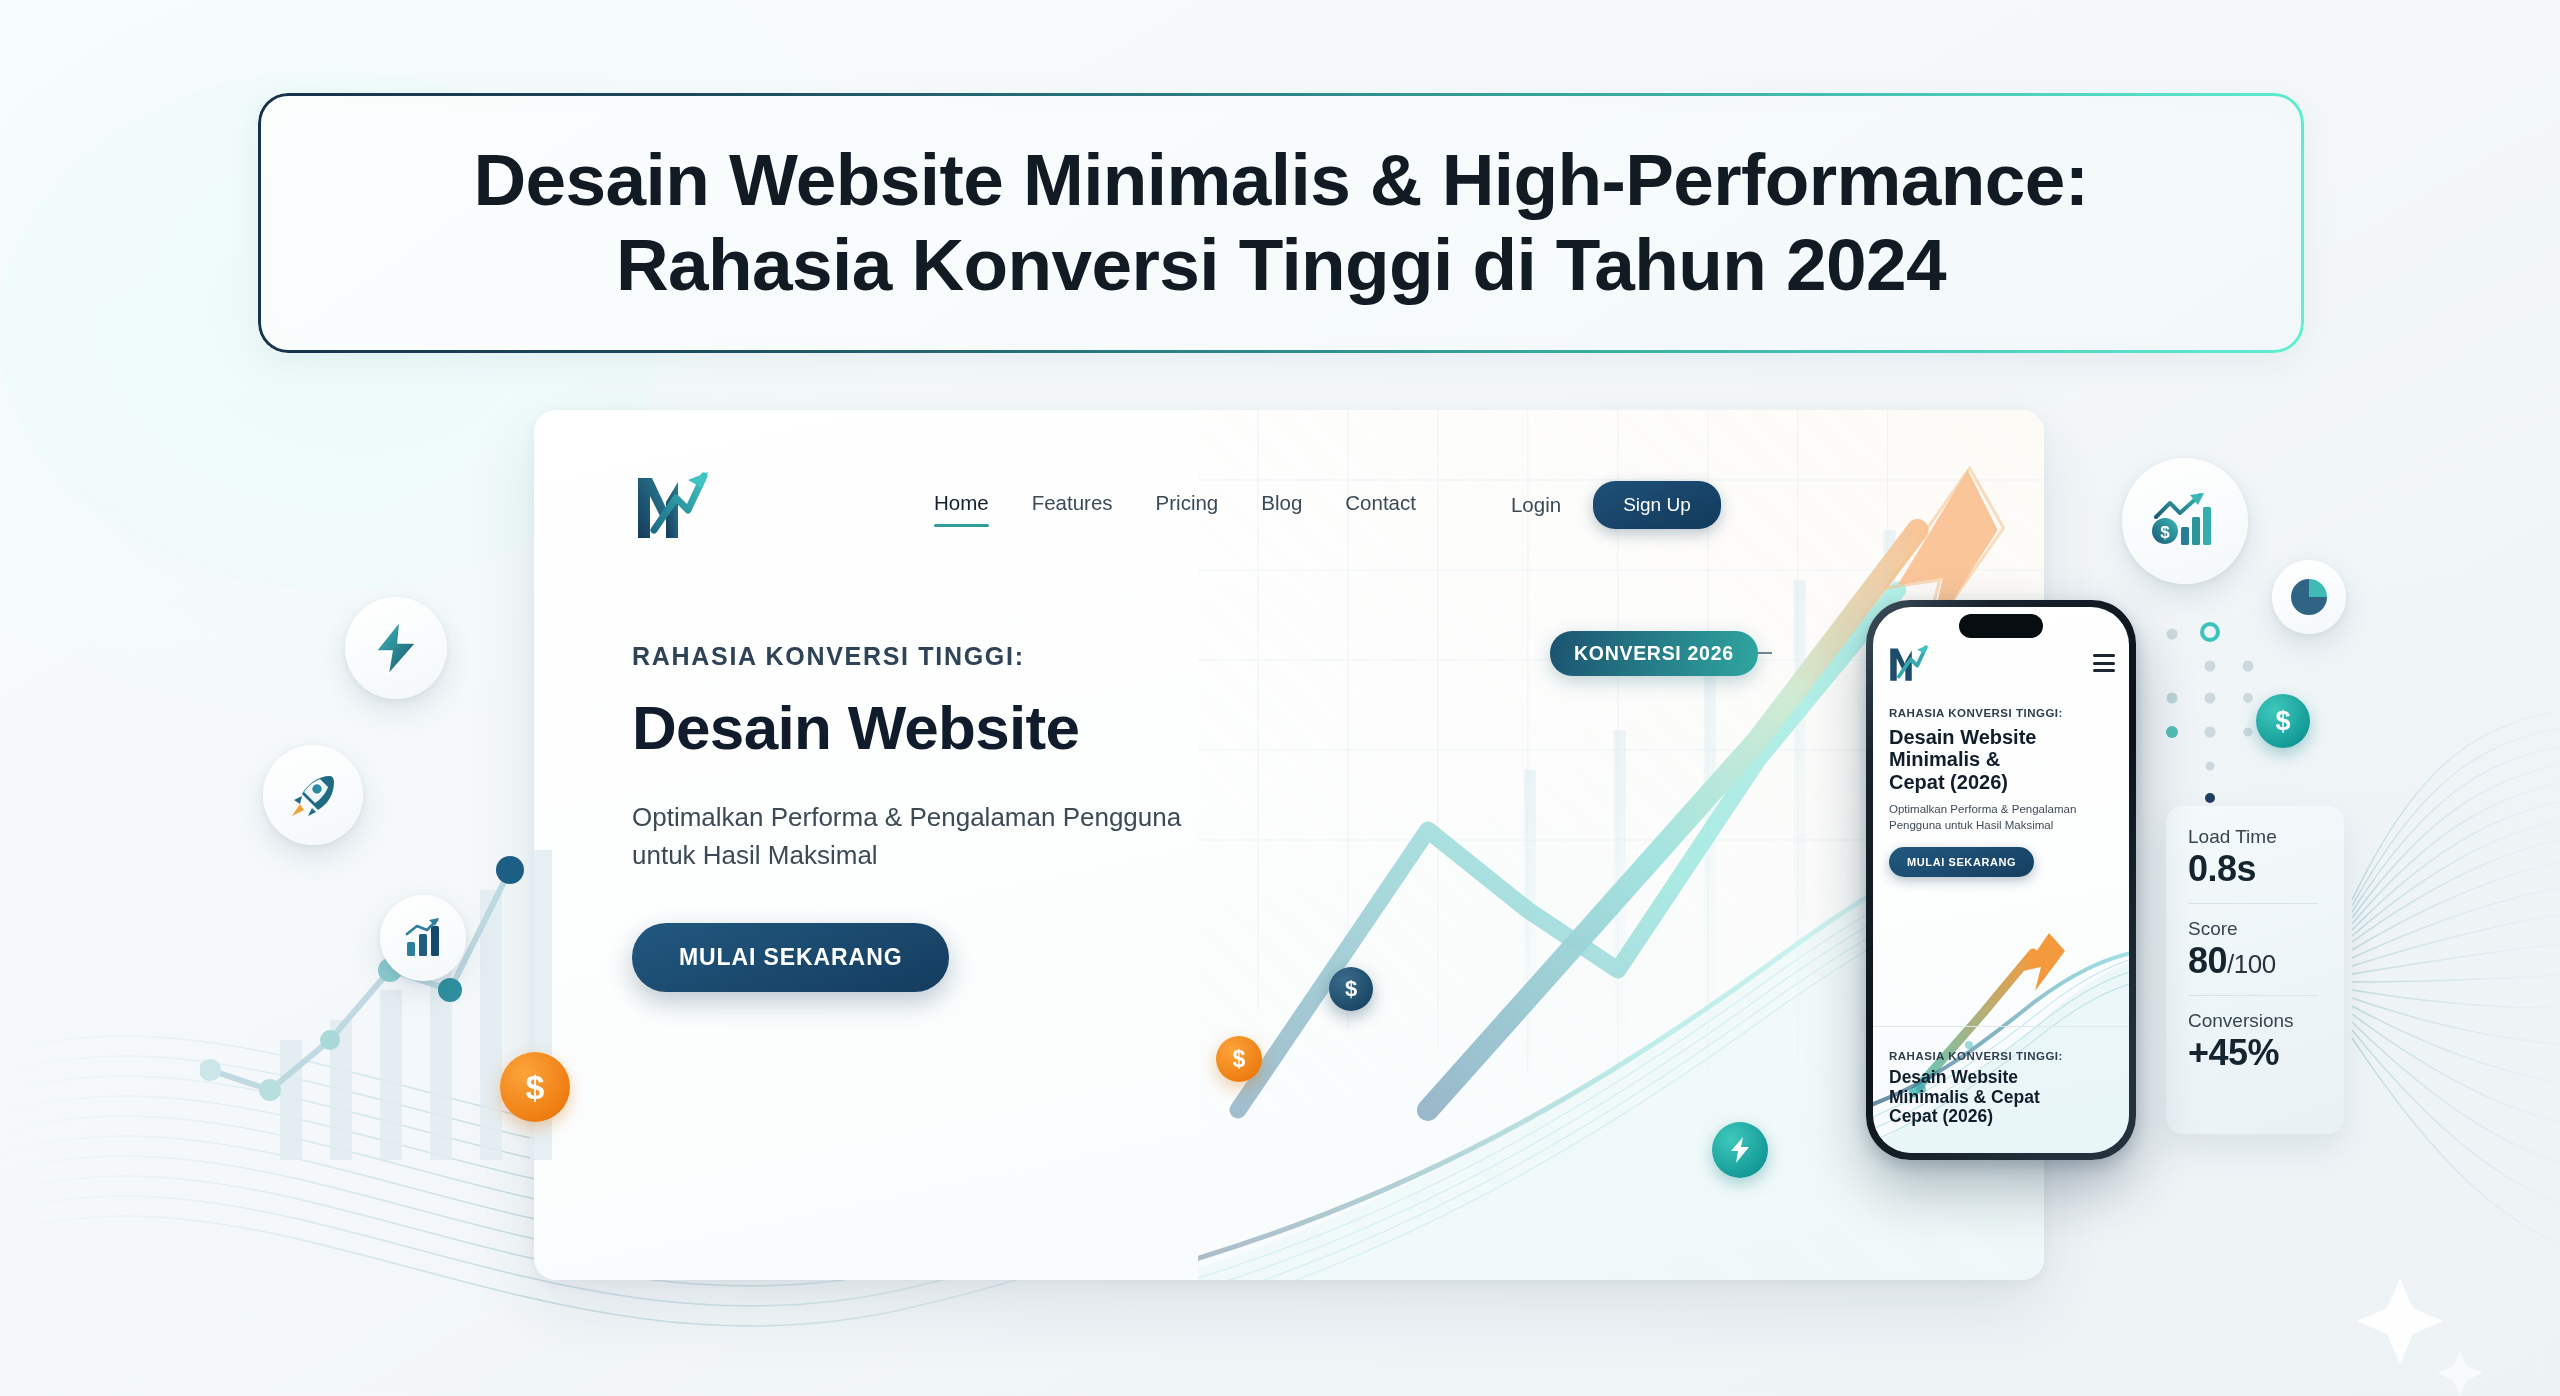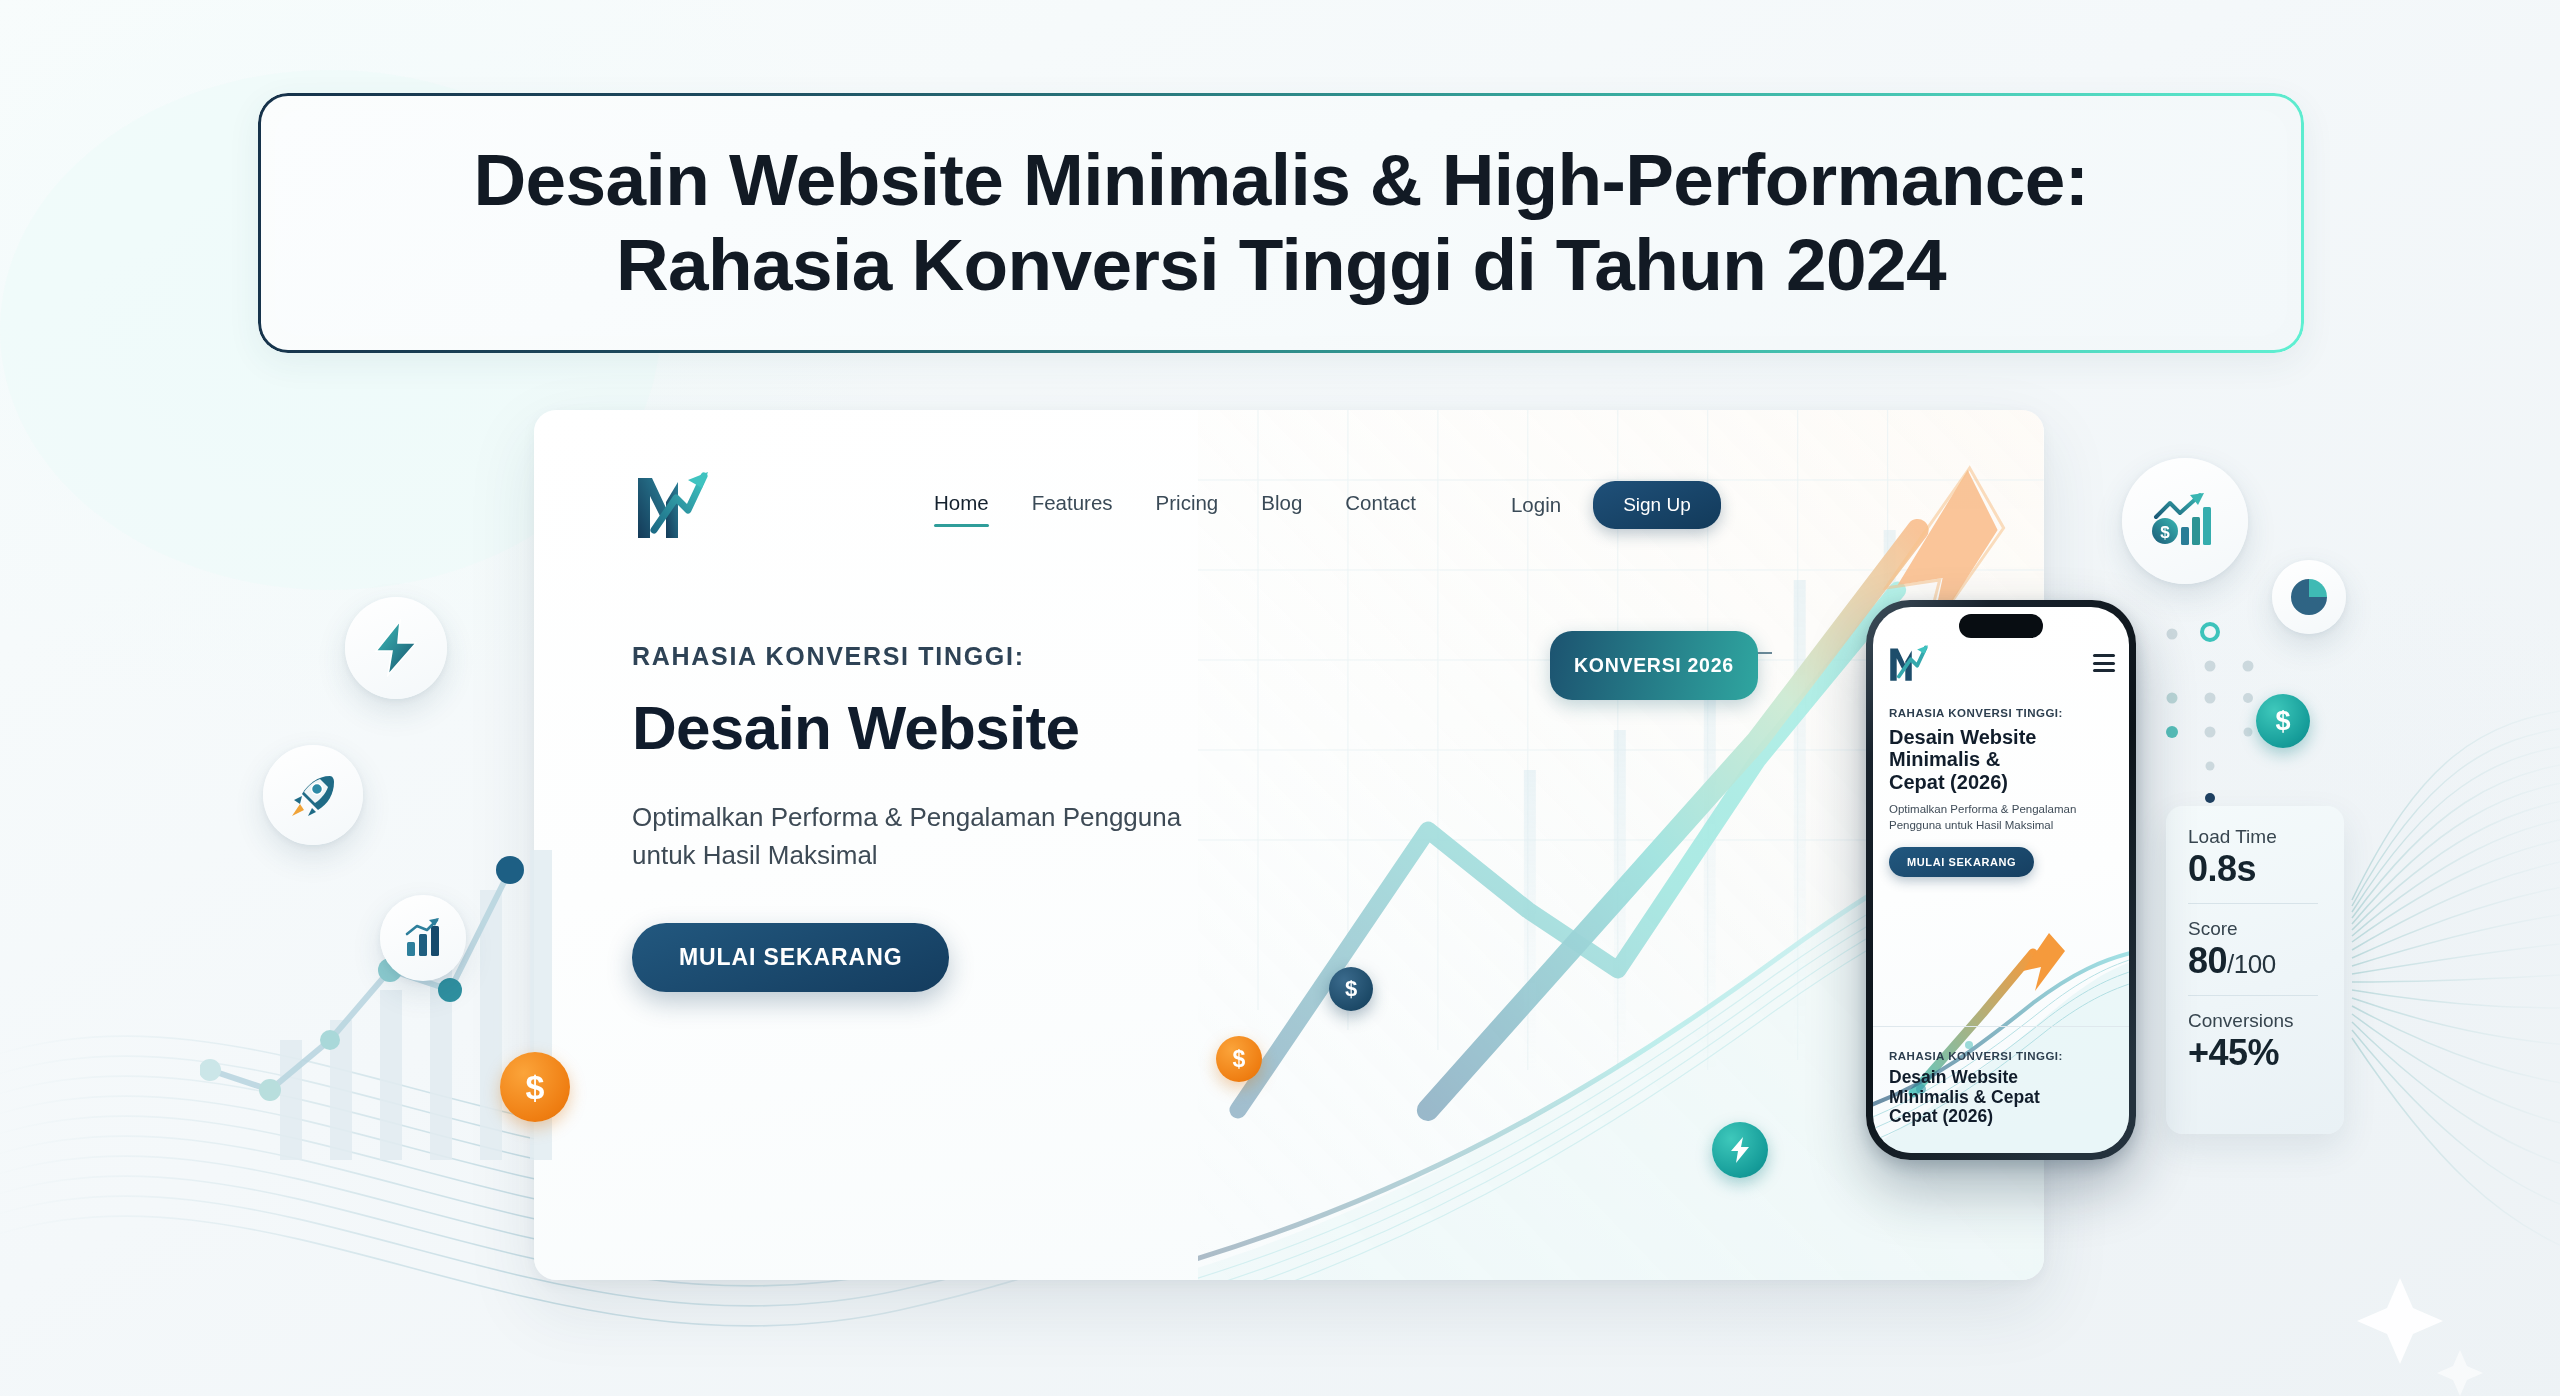--- a/index.html
+++ b/index.html
@@ -97,21 +97,21 @@
     color:#fff; font-size:23px; font-weight:700; letter-spacing:.9px;
     padding:21px 47px; border-radius:34px; border:none; cursor:pointer;
     box-shadow:0 10px 26px rgba(20,60,94,.27);
   }
 
   
   .konversi-badge{
     position:absolute; left:1550px; top:631px; z-index:9;
     background:linear-gradient(100deg,#1c5370,#2fa6a0);
     color:#fff; font-size:19.5px; font-weight:600; letter-spacing:.7px;
-    padding:23px 24px; border-radius:22px;
+    padding:11px 24px; border-radius:22px;
     box-shadow:0 6px 18px rgba(25,90,110,.25);
     white-space:nowrap;
   }
   .badge-leader{
     position:absolute; left:1720px; top:652px; width:52px; height:2px;
     background:#6c8a99; z-index:8;
   }
 
   
   .phone{

